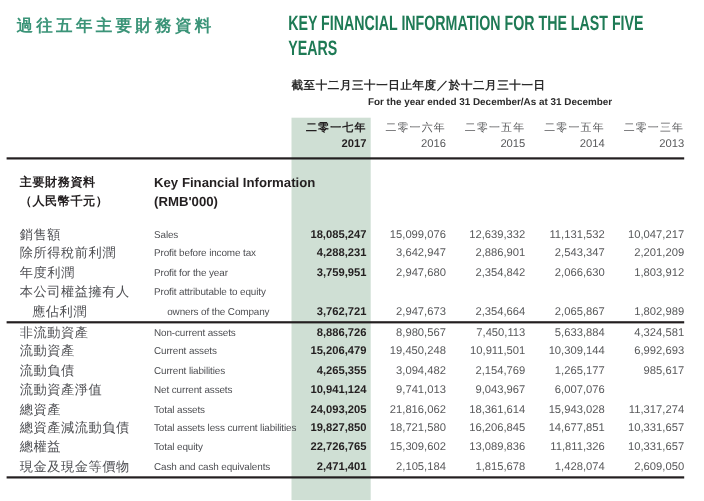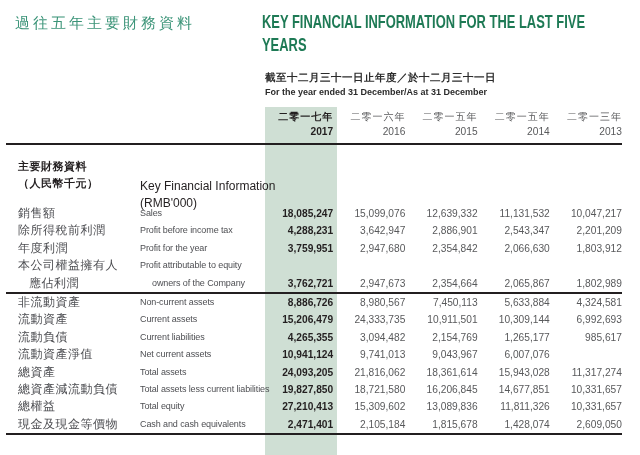--- a/index.html
+++ b/index.html
@@ -1,42 +1,42 @@
 <!DOCTYPE html>
 <html><head>
 <meta charset="utf-8">
 <style>
   html,body{margin:0;padding:0;background:#ffffff;}
   .page{position:relative;width:640px;height:455px;background:#ffffff;overflow:hidden;
         font-family:"Liberation Sans","DejaVu Sans",sans-serif;color:#231f20;}
-  .title-zh{position:absolute;left:15px;top:14px;font-size:15px;font-weight:400;
+  .title-zh{position:absolute;left:15px;top:14px;font-size:15px;font-weight:700;
             color:#3b9478;letter-spacing:3px;white-space:nowrap;}
   .title-en{position:absolute;left:262px;top:10px;width:545px;font-size:19px;line-height:23px;
             font-weight:700;color:#1e7a55;transform:scaleX(.68);transform-origin:left top;}
   .period-zh{position:absolute;left:265px;top:71px;width:361px;
              font-size:10.5px;font-weight:700;color:#2b2b2b;letter-spacing:.5px;}
-  .period-en{position:absolute;left:265px;top:87px;width:361px;
+  .period-en{position:absolute;left:265px;top:87px;width:361px;text-align:center;
              font-size:9px;font-weight:700;color:#2b2b2b;}
   .band{position:absolute;left:265px;top:107px;width:72px;height:348px;background:#cfdfd4;}
   .table{position:absolute;left:18px;top:107px;width:608px;}
   .yh{display:flex;margin-left:247px;}
   .yh span{width:72.2px;text-align:right;padding-right:4px;box-sizing:border-box;}
   .yh1{height:17px;line-height:20px;font-size:10px;color:#58595b;letter-spacing:1px;}
   .yh2{height:17px;line-height:16px;font-size:10.2px;color:#58595b;}
   .yh .hl{color:#231f20;font-weight:700;}
   .rule{height:0;border-top:2px solid #231f20;margin-left:-12px;width:616px;}
   .rule-top{margin-top:2px;}
   .hdr{margin-top:13px;}
   .hrow,.trow{display:flex;}
   .hrow{height:17px;line-height:17px;}
   .trow{height:17.4px;line-height:17.4px;}
   .c-zh{width:122px;font-size:12px;color:#4e4f53;letter-spacing:.5px;white-space:nowrap;box-sizing:border-box;}
   .c-en{width:125px;font-size:9px;letter-spacing:-.1px;color:#4e4f53;white-space:nowrap;box-sizing:border-box;}
   .hdr .c-zh{font-weight:700;color:#231f20;font-size:11px;}
-  .hdr .c-en{font-weight:400;color:#231f20;font-size:12px;letter-spacing:0;margin-top:20px;}
+  .hdr .c-en{font-weight:700;color:#231f20;font-size:12px;letter-spacing:0;}
   .c-num{width:72.2px;text-align:right;padding-right:4px;box-sizing:border-box;
          font-size:10.2px;color:#58595b;white-space:nowrap;}
   .c-num.hl{font-weight:700;color:#231f20;}
   .ind-zh{padding-left:11px;}
   .ind-en{padding-left:12px;}
   .sec1{margin-top:13px;}
   .sec2{margin-top:0;}
 </style>
 </head>
 <body>
@@ -137,21 +137,21 @@
             <span class="c-num hl">8,886,726</span>
             <span class="c-num">8,980,567</span>
             <span class="c-num">7,450,113</span>
             <span class="c-num">5,633,884</span>
             <span class="c-num">4,324,581</span>
           </div>
           <div class="trow">
             <span class="c-zh">流動資產</span>
             <span class="c-en">Current assets</span>
             <span class="c-num hl">15,206,479</span>
-            <span class="c-num">24,333,735</span>
+            <span class="c-num">19,450,248</span>
             <span class="c-num">10,911,501</span>
             <span class="c-num">10,309,144</span>
             <span class="c-num">6,992,693</span>
           </div>
           <div class="trow">
             <span class="c-zh">流動負債</span>
             <span class="c-en">Current liabilities</span>
             <span class="c-num hl">4,265,355</span>
             <span class="c-num">3,094,482</span>
             <span class="c-num">2,154,769</span>
@@ -180,21 +180,21 @@
             <span class="c-en">Total assets less current liabilities</span>
             <span class="c-num hl">19,827,850</span>
             <span class="c-num">18,721,580</span>
             <span class="c-num">16,206,845</span>
             <span class="c-num">14,677,851</span>
             <span class="c-num">10,331,657</span>
           </div>
           <div class="trow">
             <span class="c-zh">總權益</span>
             <span class="c-en">Total equity</span>
-            <span class="c-num hl">27,210,413</span>
+            <span class="c-num hl">22,726,765</span>
             <span class="c-num">15,309,602</span>
             <span class="c-num">13,089,836</span>
             <span class="c-num">11,811,326</span>
             <span class="c-num">10,331,657</span>
           </div>
           <div class="trow">
             <span class="c-zh">現金及現金等價物</span>
             <span class="c-en">Cash and cash equivalents</span>
             <span class="c-num hl">2,471,401</span>
             <span class="c-num">2,105,184</span>

